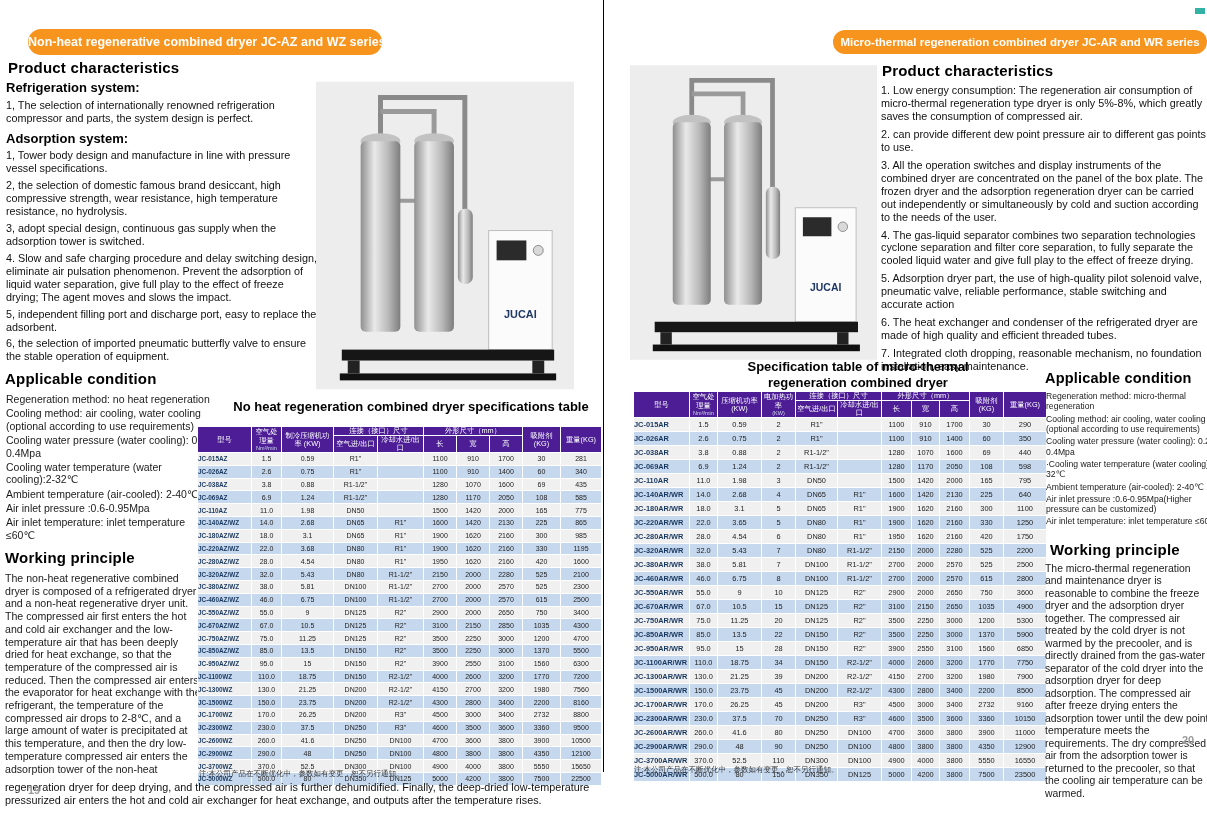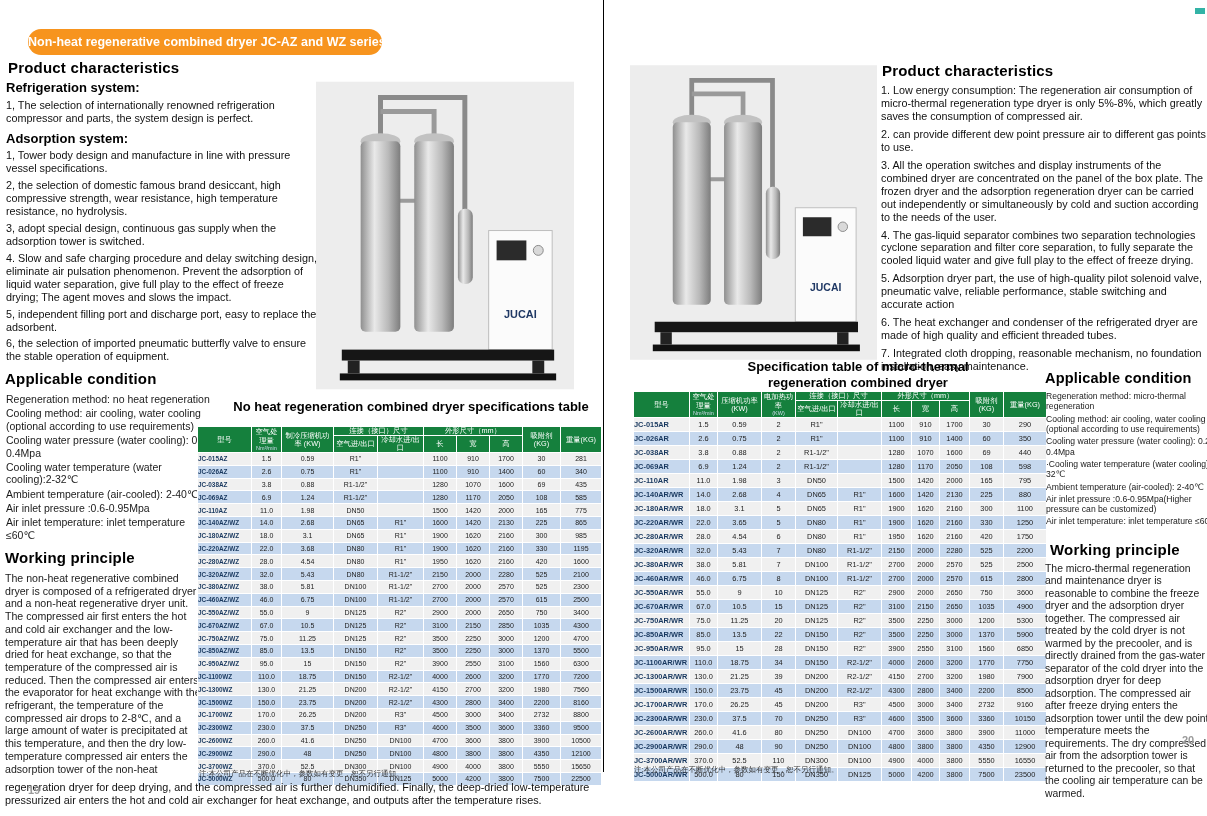--- a/index.html
+++ b/index.html
@@ -41,21 +41,21 @@
 
   .table-title{position:absolute;font-weight:bold;font-size:13px;text-align:center;line-height:1.2;color:#000;}
   #left-table-title{left:228px;top:399px;width:366px;}
   #right-table-title{left:92px;top:359px;width:324px;}
 
   .spec-table{border-collapse:collapse;table-layout:fixed;position:absolute;}
   #left-table{left:197px;top:426px;width:404px;}
   #right-table{left:29px;top:391px;width:413px;}
   .spec-table th,.spec-table td{border:1px solid #fff;padding:0;text-align:center;overflow:hidden;}
   .spec-table thead th{
-    background:#15803d;color:#fff;font-weight:normal;font-size:7.3px;line-height:1.1;white-space:normal;
+    background:#4c1d95;color:#fff;font-weight:normal;font-size:7.3px;line-height:1.1;white-space:normal;
   }
   .spec-table thead .h-sub{font-size:5.5px;color:#cfd9ec;}
   .spec-table tbody td{font-size:7px;white-space:nowrap;color:#222;}
   #left-table tbody td{height:11.8px;}
   #right-table tbody td{height:13px;font-size:7.4px;}
   .spec-table tbody tr:nth-child(odd){background:#F0F0F0;}
   .spec-table tbody tr:nth-child(even){background:#C6D8EE;}
   .spec-table td.model-cell{font-weight:bold;color:#17375E;text-align:left;padding-left:0;font-size:6.4px;}
 
   .footnote{position:absolute;font-size:7.5px;color:#333;white-space:nowrap;}
@@ -494,20 +494,21 @@
       </tbody>
   </table>
 
   <div class="footnote" id="left-footnote">注:本公司产品在不断优化中，参数如有变更，恕不另行通知。</div>
   <div id="left-bottom-text">regeneration dryer for deep drying, and the compressed air is further dehumidified. Finally, the deep-dried low-temperature pressurized air enters the hot and cold air exchanger for heat exchange, and outputs after the temperature rises.</div>
   <div class="page-num" id="page-num-left">19</div>
 </div>
 
 <div class="page" id="right-page">
   <div class="corner-mark"></div>
+  <div class="banner">Micro-thermal regeneration combined dryer JC-AR and WR series</div>
 
   <div class="product-img" id="right-img">
     <svg width="247" height="297" viewBox="0 0 260 310">
       <defs>
         <linearGradient id="metalR" x1="0" y1="0" x2="1" y2="0">
           <stop offset="0" stop-color="#8f8f8f"></stop>
             <stop offset="0.35" stop-color="#e9e9e9"></stop>
           <stop offset="0.7" stop-color="#b9b9b9"></stop>
             <stop offset="1" stop-color="#7d7d7d"></stop>
         </linearGradient>
@@ -657,21 +658,21 @@
           <td class="model-cell">JC-140AR/WR</td>
           <td>14.0</td>
           <td>2.68</td>
           <td>4</td>
           <td>DN65</td>
           <td>R1"</td>
           <td>1600</td>
           <td>1420</td>
           <td>2130</td>
           <td>225</td>
-          <td>880</td>
+          <td>640</td>
         </tr>
         <tr>
           <td class="model-cell">JC-180AR/WR</td>
           <td>18.0</td>
           <td>3.1</td>
           <td>5</td>
           <td>DN65</td>
           <td>R1"</td>
           <td>1900</td>
           <td>1620</td>

